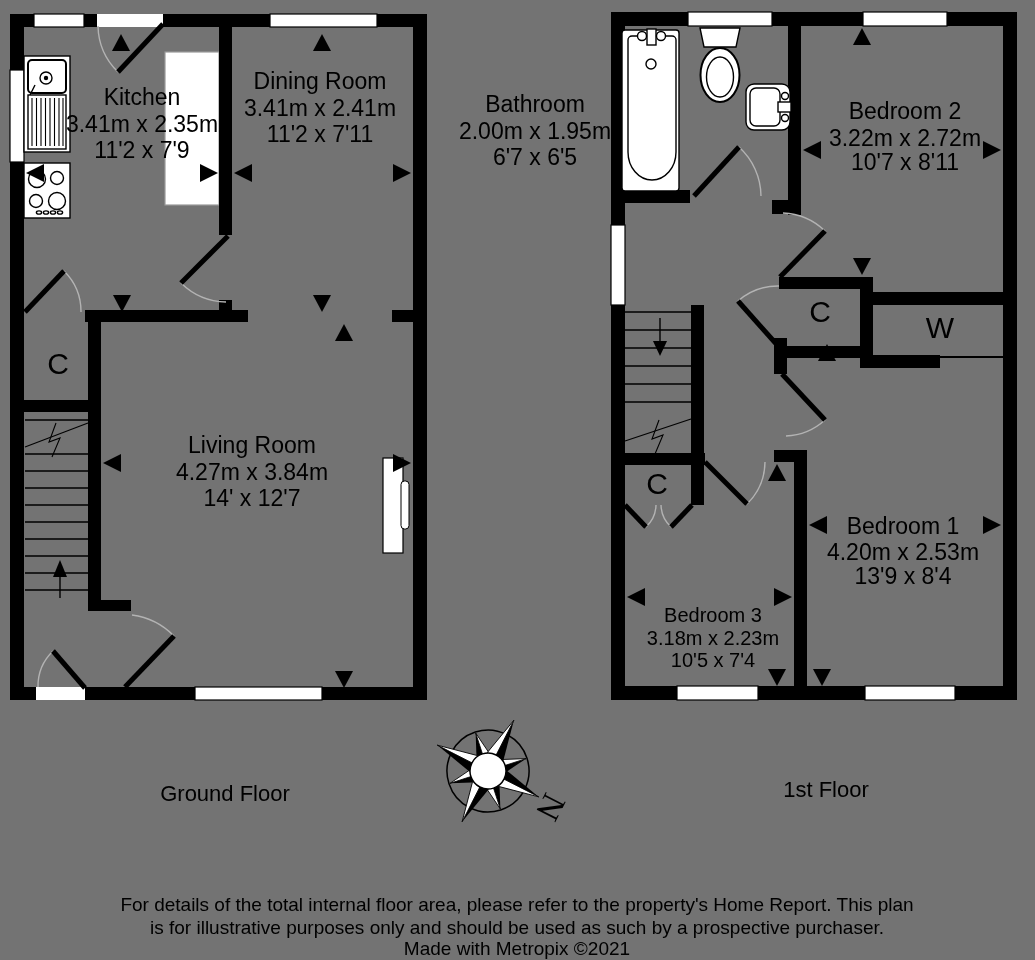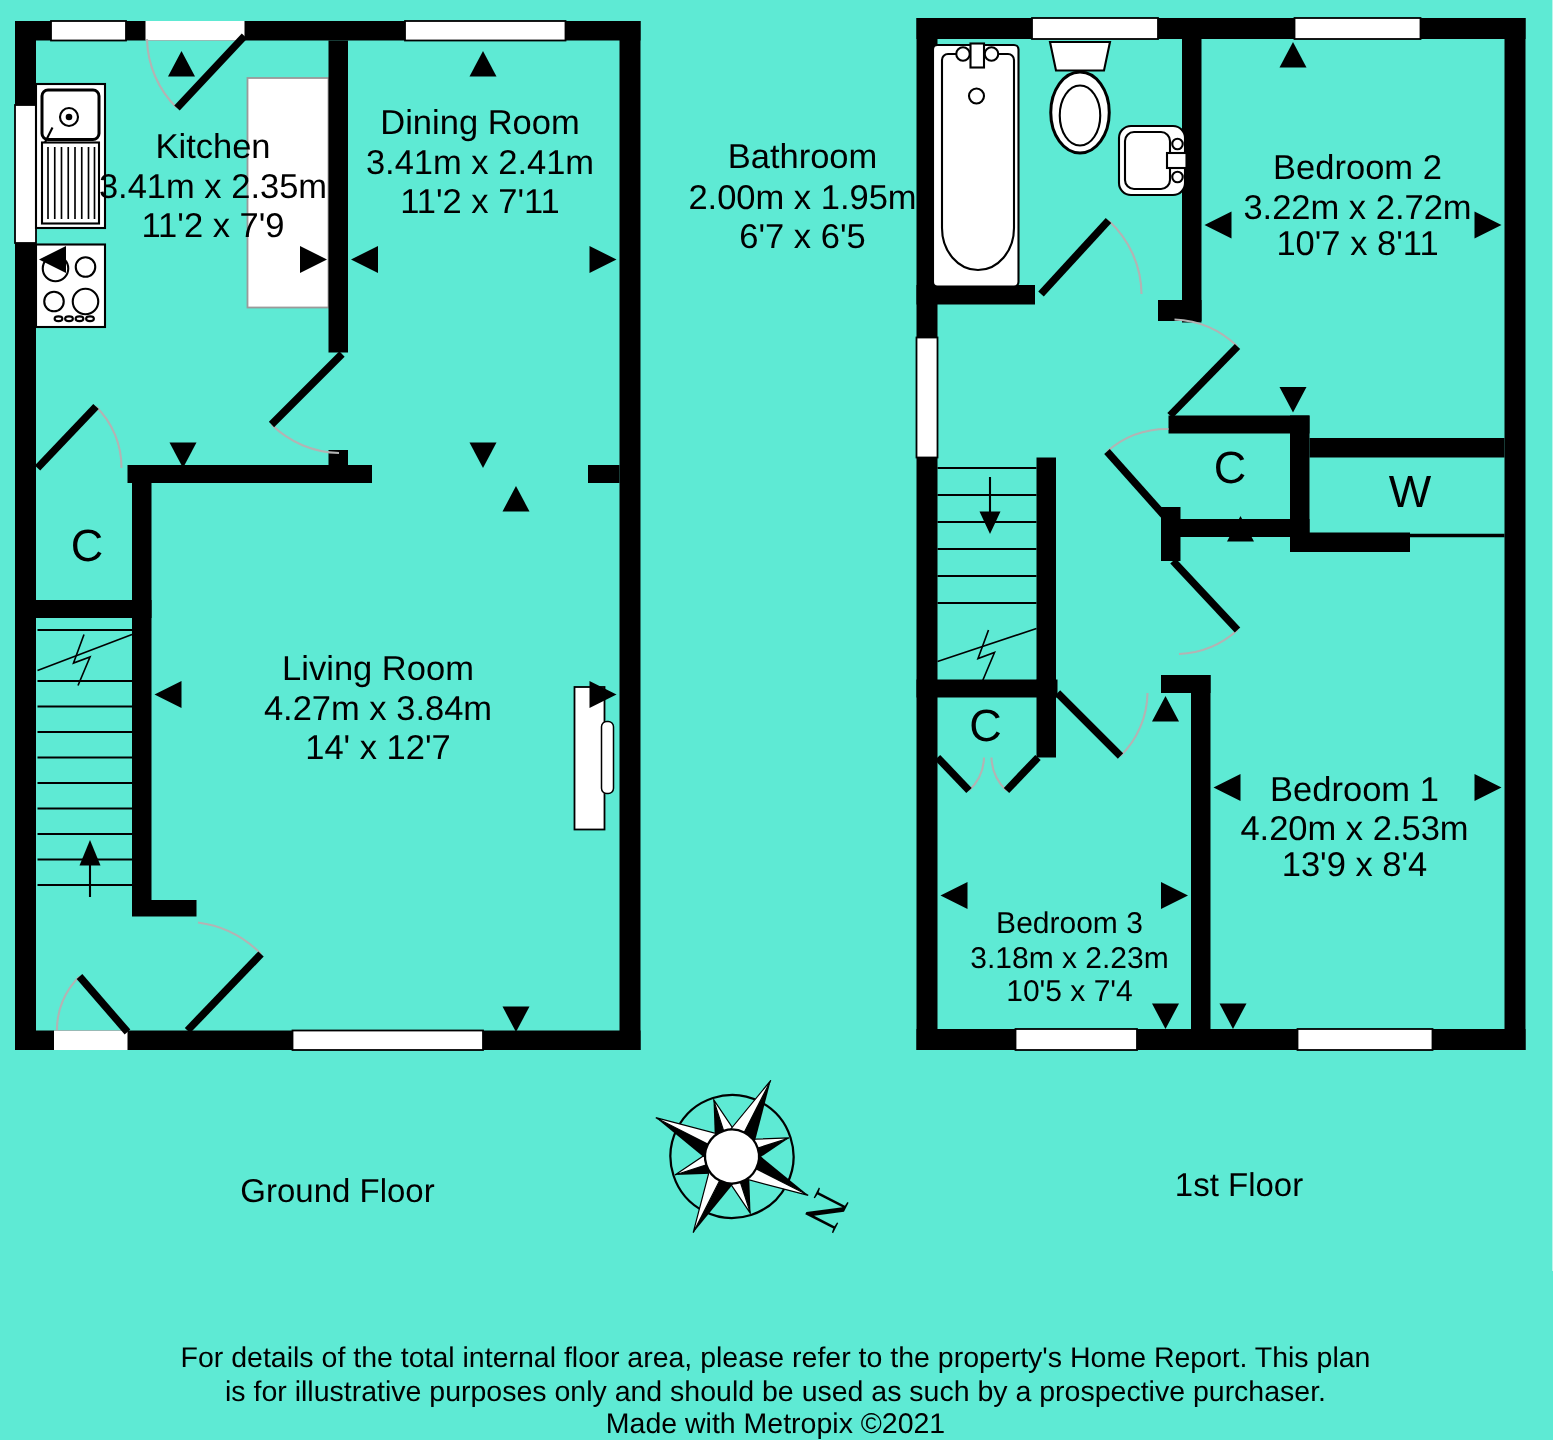--- a/index.html
+++ b/index.html
@@ -1,16 +1,16 @@
 <!DOCTYPE html>
 <html><head>
 <meta charset="utf-8">
 <style>
   html,body{margin:0;padding:0;background:#fff;}
-  .page{position:relative;width:1035px;height:960px;background:#5eead4;overflow:hidden;
+  .page{position:relative;width:1035px;height:960px;background:#737373;overflow:hidden;
         font-family:"Liberation Sans",sans-serif;}
   svg{position:absolute;left:0;top:0;}
   text{fill:#000;}
   .room-name,.room-dim{font-family:"Liberation Sans",sans-serif;font-size:23px;}
   .room-small{font-family:"Liberation Sans",sans-serif;font-size:20px;}
   .closet-letter{font-family:"Liberation Sans",sans-serif;font-size:30px;}
   .floor-label{font-family:"Liberation Sans",sans-serif;font-size:22px;}
   .footer-line{font-family:"Liberation Sans",sans-serif;font-size:19px;}
   .north{font-family:"Liberation Serif",serif;font-size:34px;}
   .wall{fill:#000;stroke:none;}

